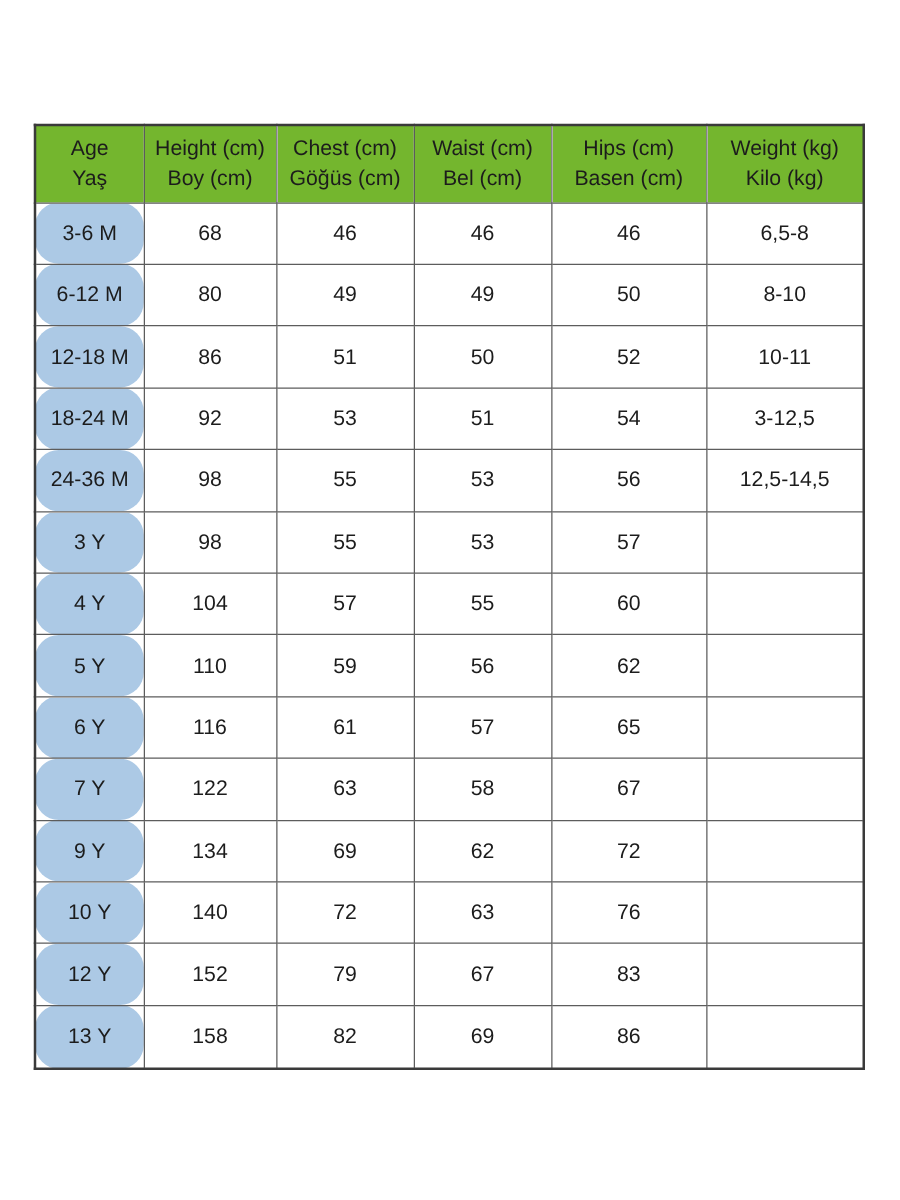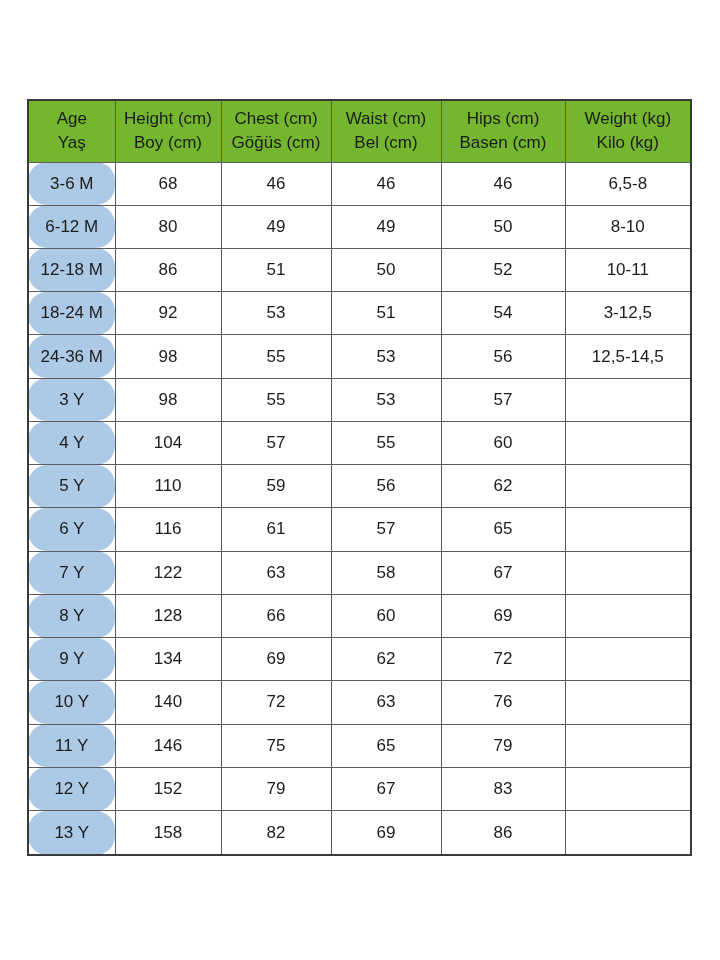--- a/index.html
+++ b/index.html
@@ -172,49 +172,33 @@
           </tr>
           <tr>
             <td class="age-col">7 Y</td>
             <td>122</td>
             <td>63</td>
             <td>58</td>
             <td>67</td>
             <td></td>
           </tr>
           <tr>
-            <td class="age-col">8 Y</td>
-            <td>128</td>
-            <td>66</td>
-            <td>60</td>
-            <td>69</td>
-            <td></td>
-          </tr>
-          <tr>
             <td class="age-col">9 Y</td>
             <td>134</td>
             <td>69</td>
             <td>62</td>
             <td>72</td>
             <td></td>
           </tr>
           <tr>
             <td class="age-col">10 Y</td>
             <td>140</td>
             <td>72</td>
             <td>63</td>
             <td>76</td>
-            <td></td>
-          </tr>
-          <tr>
-            <td class="age-col">11 Y</td>
-            <td>146</td>
-            <td>75</td>
-            <td>65</td>
-            <td>79</td>
             <td></td>
           </tr>
           <tr>
             <td class="age-col">12 Y</td>
             <td>152</td>
             <td>79</td>
             <td>67</td>
             <td>83</td>
             <td></td>
           </tr>

